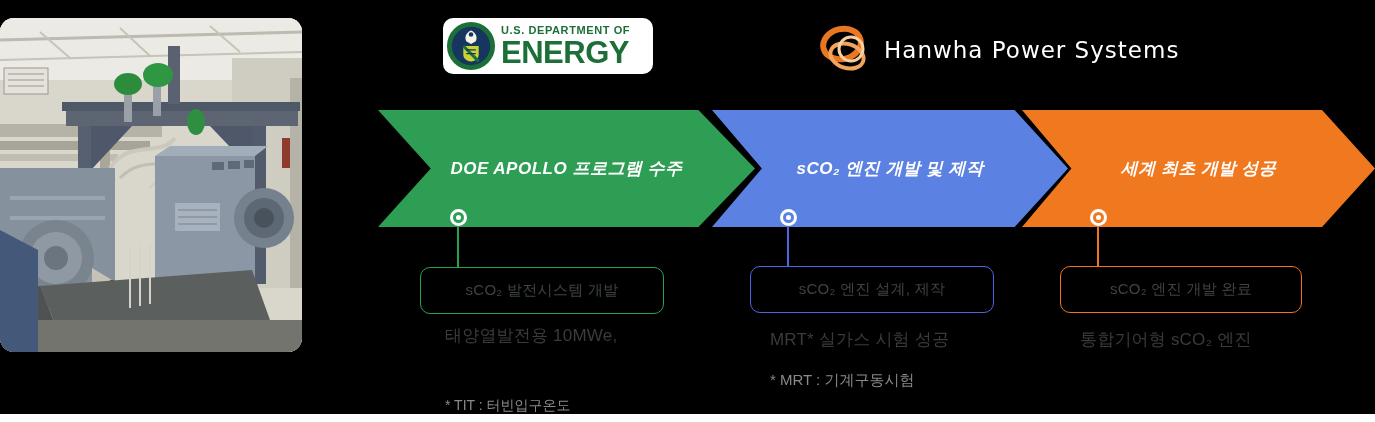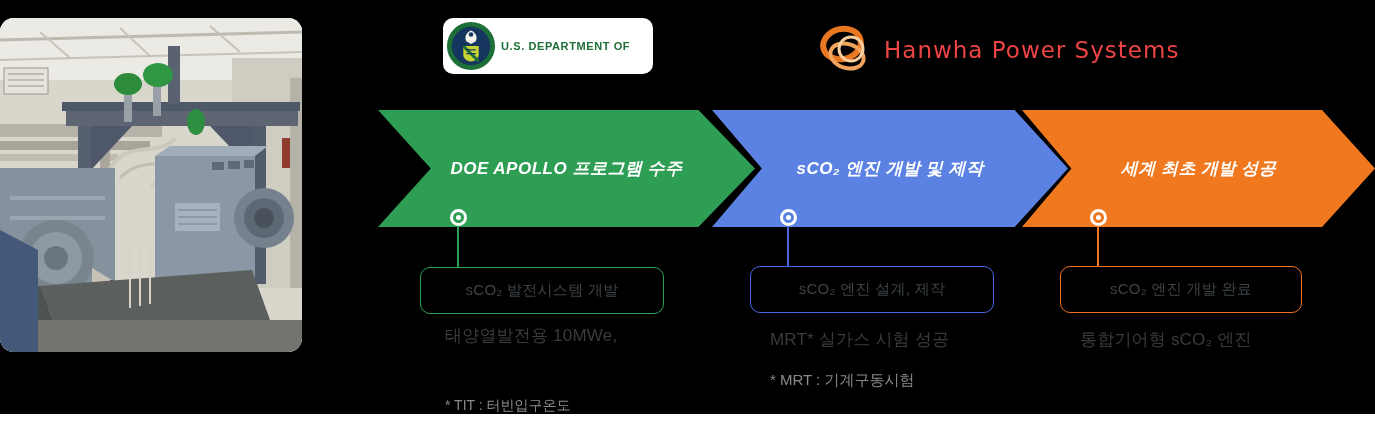--- a/index.html
+++ b/index.html
@@ -23,21 +23,21 @@
   .doe-text{margin-left:5px;line-height:1;}
   .doe-line1{font-size:11px;font-weight:bold;color:#1d6f38;letter-spacing:.6px;}
   .doe-line2{font-size:31px;font-weight:bold;color:#1d6f38;letter-spacing:-.5px;margin-top:1px;}
   
   .hanwha{
     position:absolute;left:818px;top:22px;height:56px;
     display:flex;align-items:center;
   }
   .hanwha-mark{width:54px;height:54px;flex:0 0 auto;}
   .hanwha-text{
-    margin-left:12px;font-size:23px;color:#ef4444;letter-spacing:1px;
+    margin-left:12px;font-size:23px;color:#ffffff;letter-spacing:1px;
     font-family:"DejaVu Sans","Liberation Sans",sans-serif;
   }
   
   .arrow{
     position:absolute;top:110px;height:117px;
     display:flex;align-items:center;justify-content:center;
     clip-path:polygon(0% 0%,85% 0%,100% 50%,85% 100%,0% 100%,14% 50%);
     font-style:italic;
   }
   .arrow-label{color:#fff;font-size:17px;font-weight:bold;letter-spacing:.5px;}
@@ -149,20 +149,21 @@
     <circle cx="26" cy="26" r="25" fill="#1d6f38"></circle>
     <circle cx="26" cy="26" r="20" fill="#16365f"></circle>
     <path d="M26 10 c5 2 7 7 5 11 l-5 3 -5 -3 c-2 -4 0 -9 5 -11z" fill="#f5f3ec"></path>
     <circle cx="26" cy="14" r="2.4" fill="#16365f"></circle>
     <path d="M18 26 h16 v9 c0 4 -4 7 -8 7 c-4 0 -8 -3 -8 -7z" fill="#c8d434"></path>
     <path d="M18 26 l16 16" stroke="#1d6f38" stroke-width="3"></path>
     <path d="M21 30 h10 M21 34 h10" stroke="#16365f" stroke-width="1.4"></path>
   </svg>
   <div class="doe-text">
     <div class="doe-line1">U.S. DEPARTMENT OF</div>
+    <div class="doe-line2">ENERGY</div>
   </div>
 </div>
 
 <div class="hanwha">
   <svg class="hanwha-mark" viewBox="0 0 54 54">
     <ellipse cx="24" cy="21" rx="19" ry="15" fill="none" stroke="#e87722" stroke-width="6" transform="rotate(-14 24 21)"></ellipse>
     <ellipse cx="29" cy="33" rx="17" ry="12" fill="none" stroke="#f2a35c" stroke-width="4" transform="rotate(18 29 33)"></ellipse>
     <circle cx="33" cy="26" r="12" fill="none" stroke="#f8cf9e" stroke-width="3"></circle>
   </svg>
   <div class="hanwha-text">Hanwha Power Systems</div>

